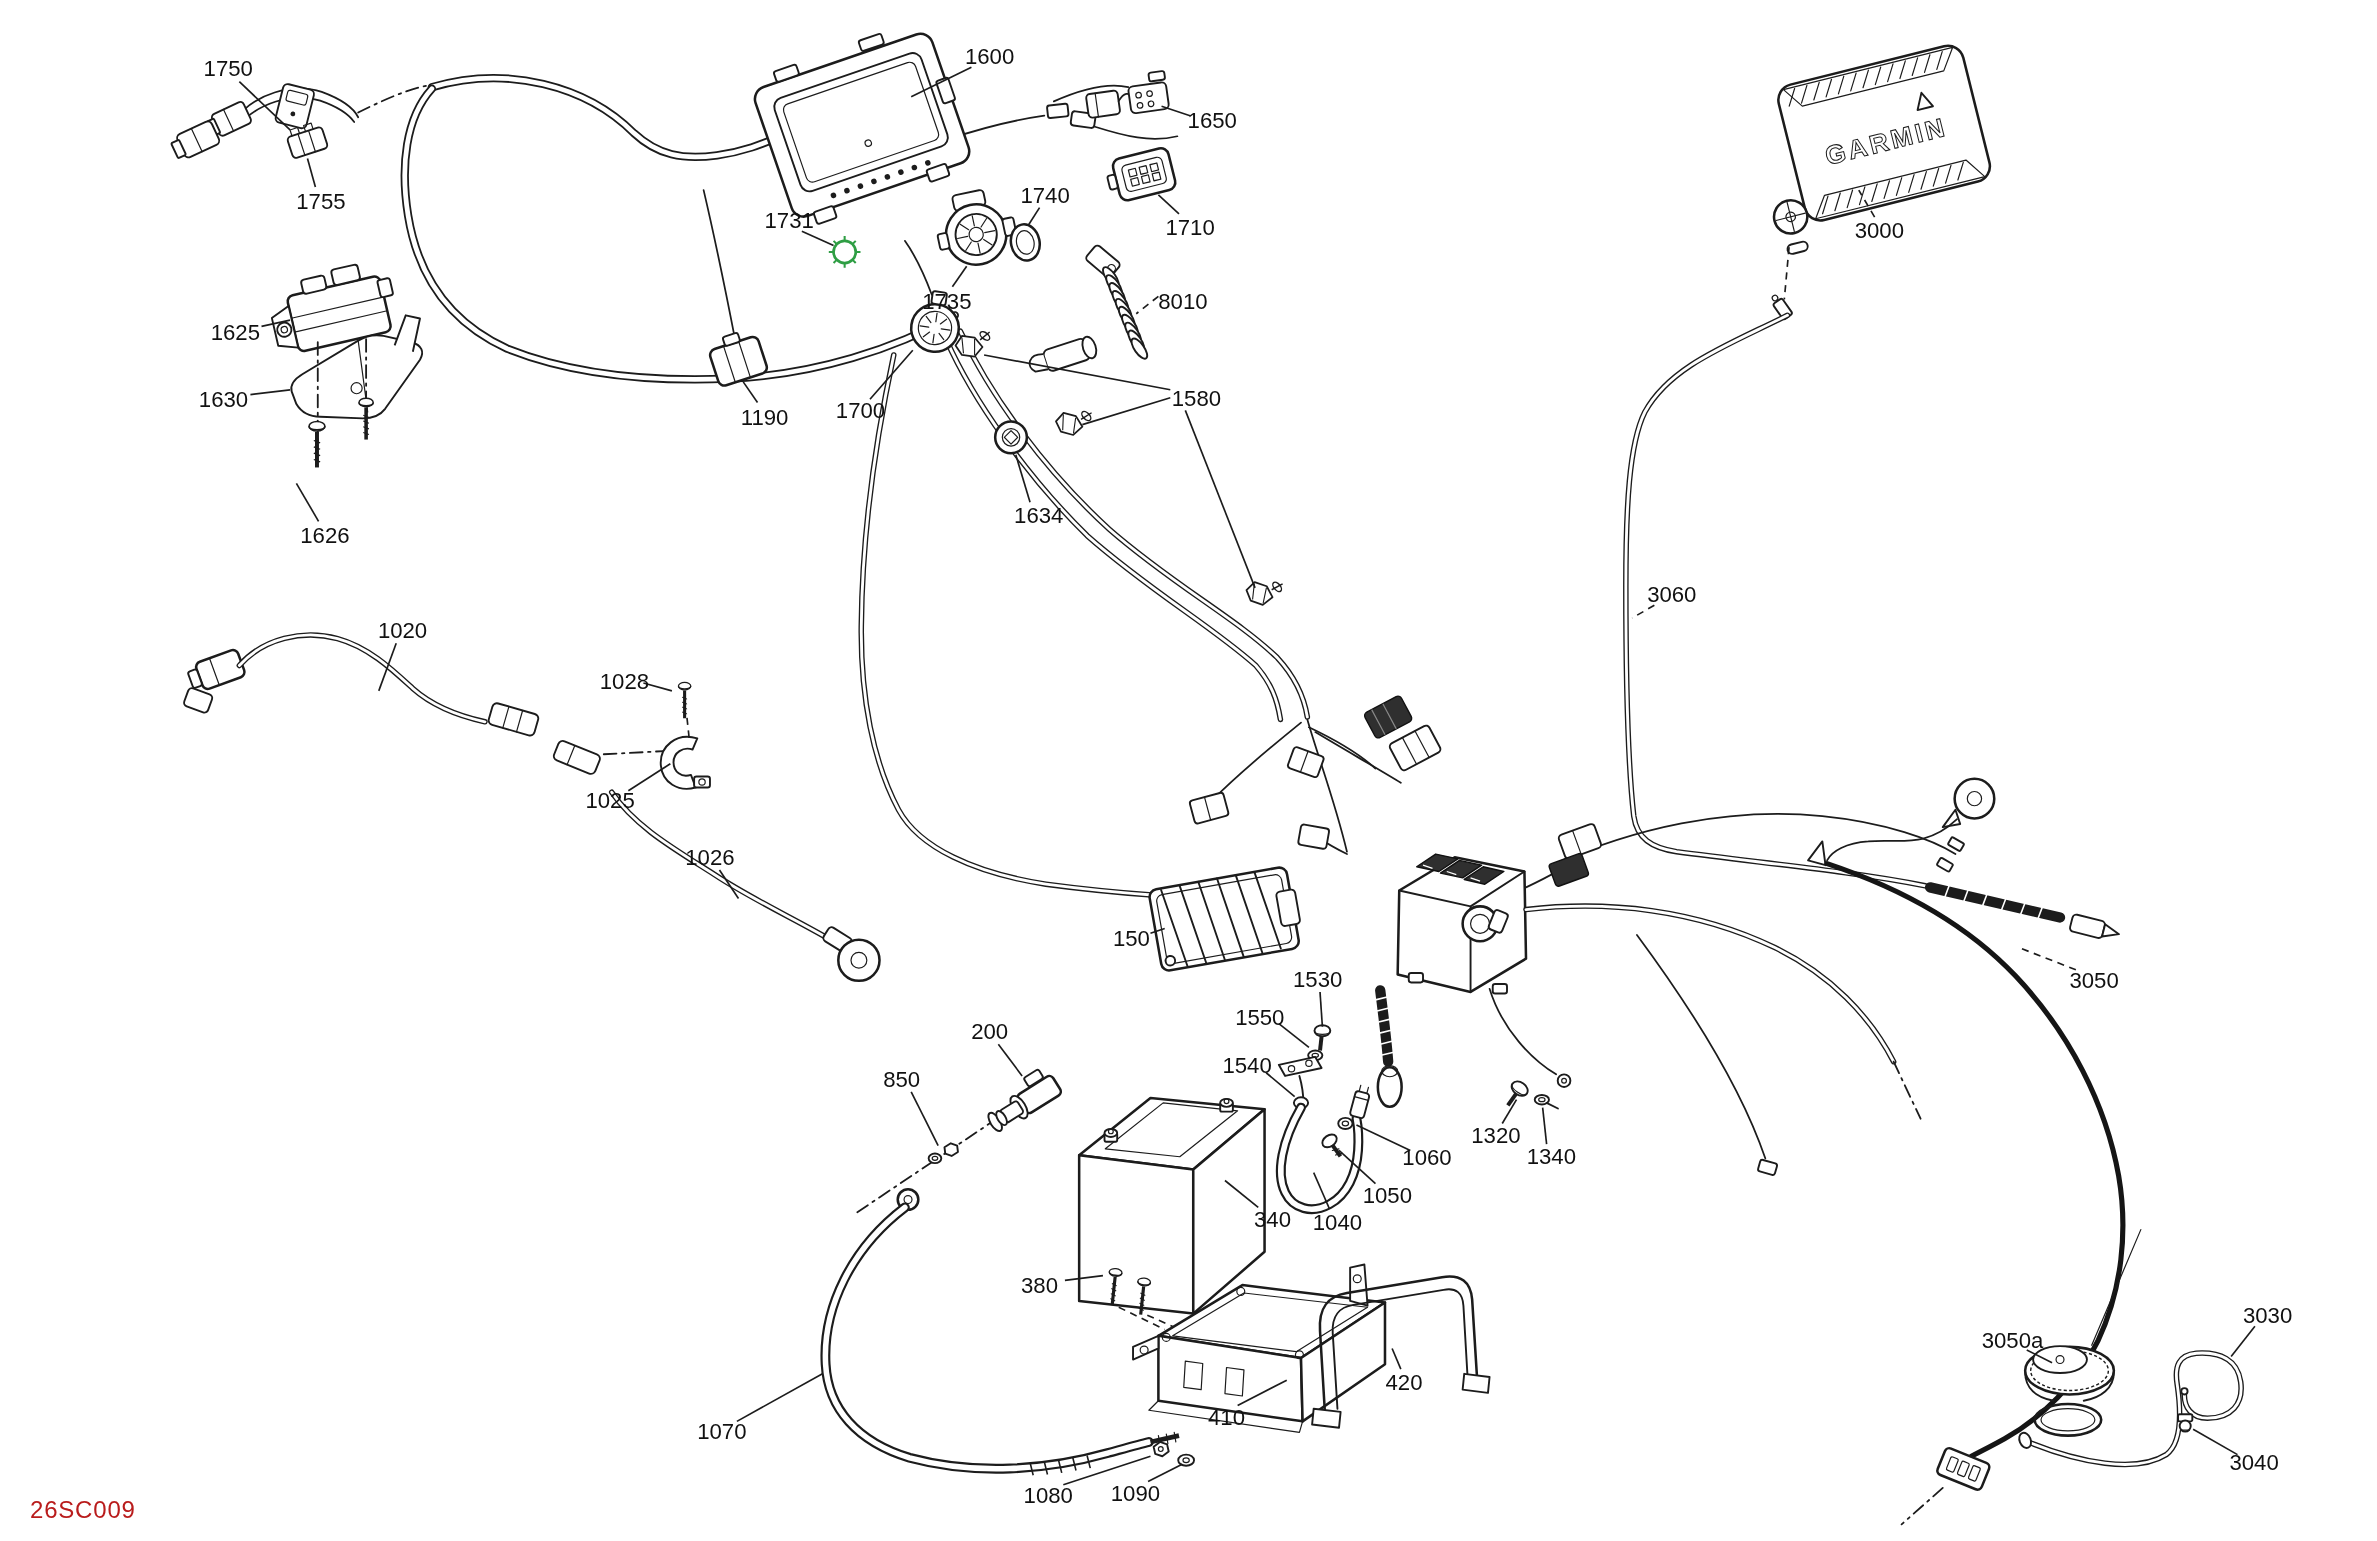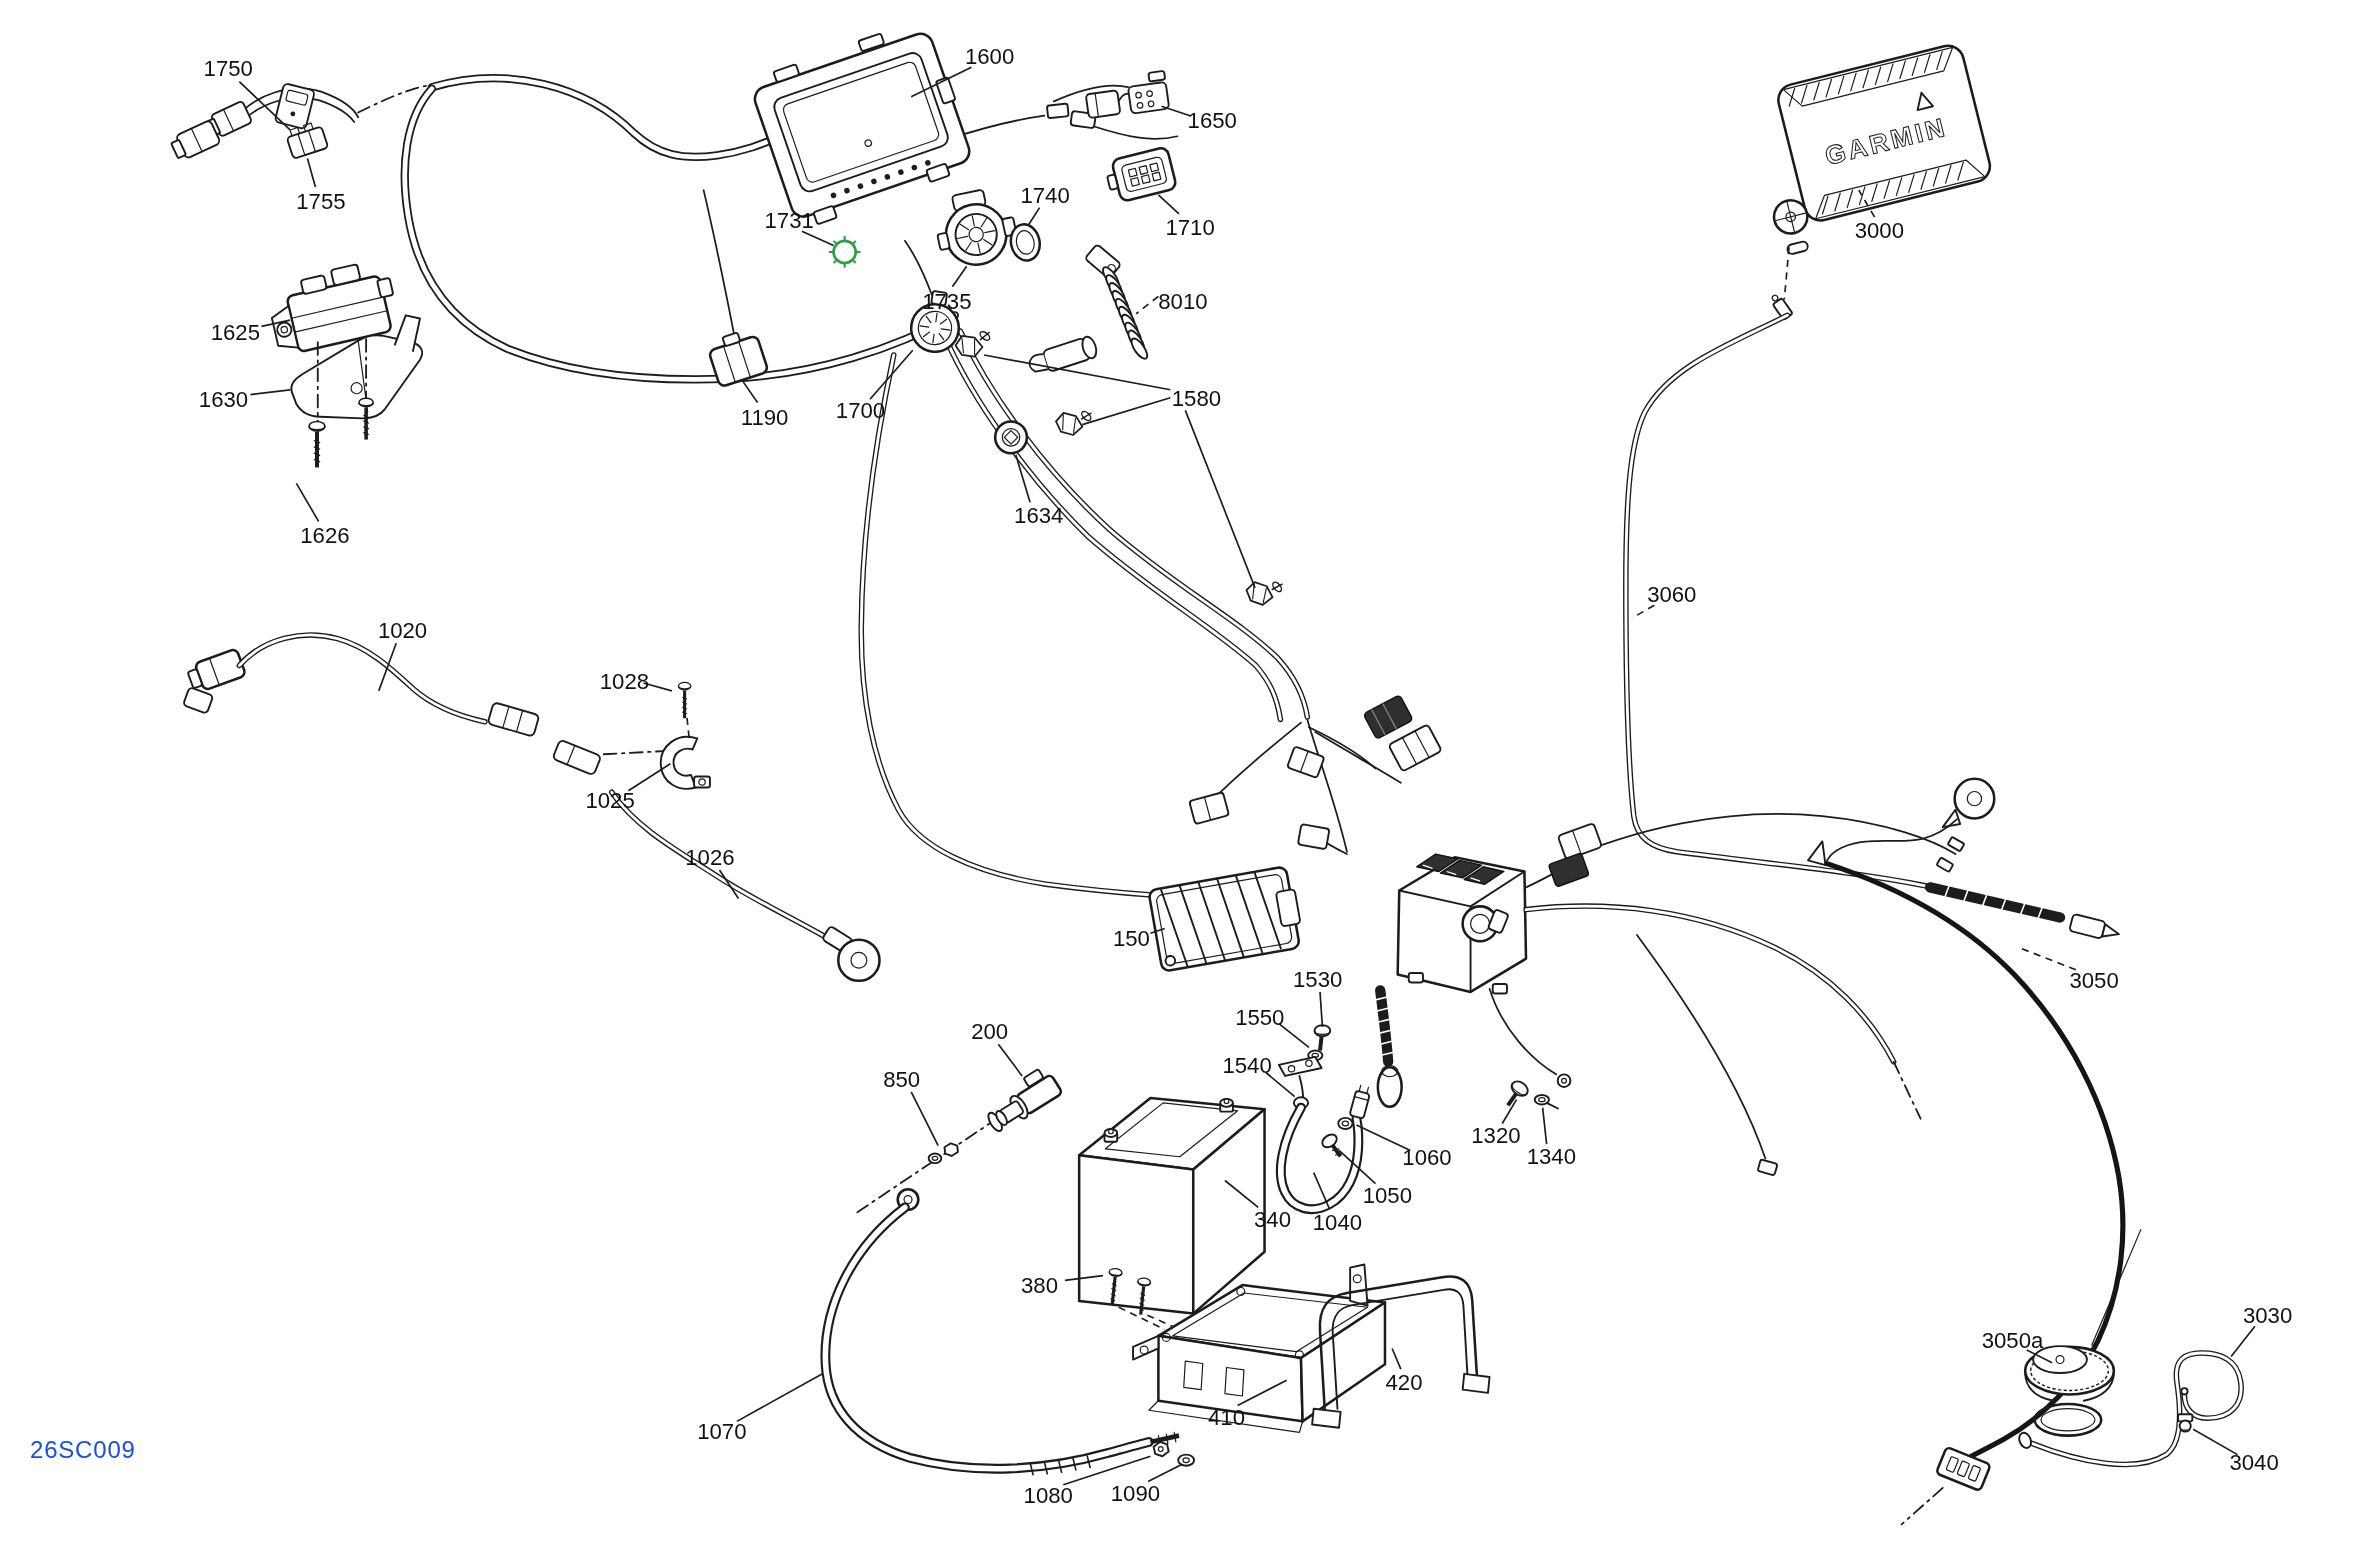--- a/index.html
+++ b/index.html
@@ -18,21 +18,21 @@
   .tub2i{fill:none;stroke:#fff;stroke-width:3.6;stroke-linecap:round;}
   .hvyo{fill:none;stroke:#1c1c1c;stroke-width:12.5;stroke-linecap:round;}
   .hvyi{fill:none;stroke:#fff;stroke-width:7;stroke-linecap:round;}
   .cable{fill:none;stroke:#151515;stroke-width:6.5;stroke-linecap:round;}
   .wire{fill:none;stroke:#1c1c1c;stroke-width:2.2;stroke-linecap:round;}
   .dashdot{fill:none;stroke:#1c1c1c;stroke-width:2.3;stroke-dasharray:16 7 3 7;stroke-linecap:round;}
   .leader{stroke:#1c1c1c;stroke-width:2.1;fill:none;}
   .leader.dashed{stroke-dasharray:9 7;}
   .plabel{font-family:"Liberation Sans",sans-serif;font-size:28px;fill:#111;}
   .brand{font-family:"Liberation Sans",sans-serif;font-weight:bold;font-size:33px;letter-spacing:4px;fill:#fff;stroke:#1c1c1c;stroke-width:1.3;}
-  .code{position:absolute;left:30px;top:1436px;font-size:24px;color:#1d4ed8;letter-spacing:0.8px;}
+  .code{position:absolute;left:30px;top:1496px;font-size:24px;color:#b91c1c;letter-spacing:0.8px;}
   .grn{stroke:#2f9e44;}
 </style>
 </head>
 <body>
 
 <div class="stage">
 <svg width="2377" height="1541" viewBox="0 0 3000 1945">
   <defs>
     <g id="scrV">
       <ellipse cx="0" cy="0" rx="10" ry="6" fill="#fff" stroke="#1c1c1c" stroke-width="2"></ellipse>

